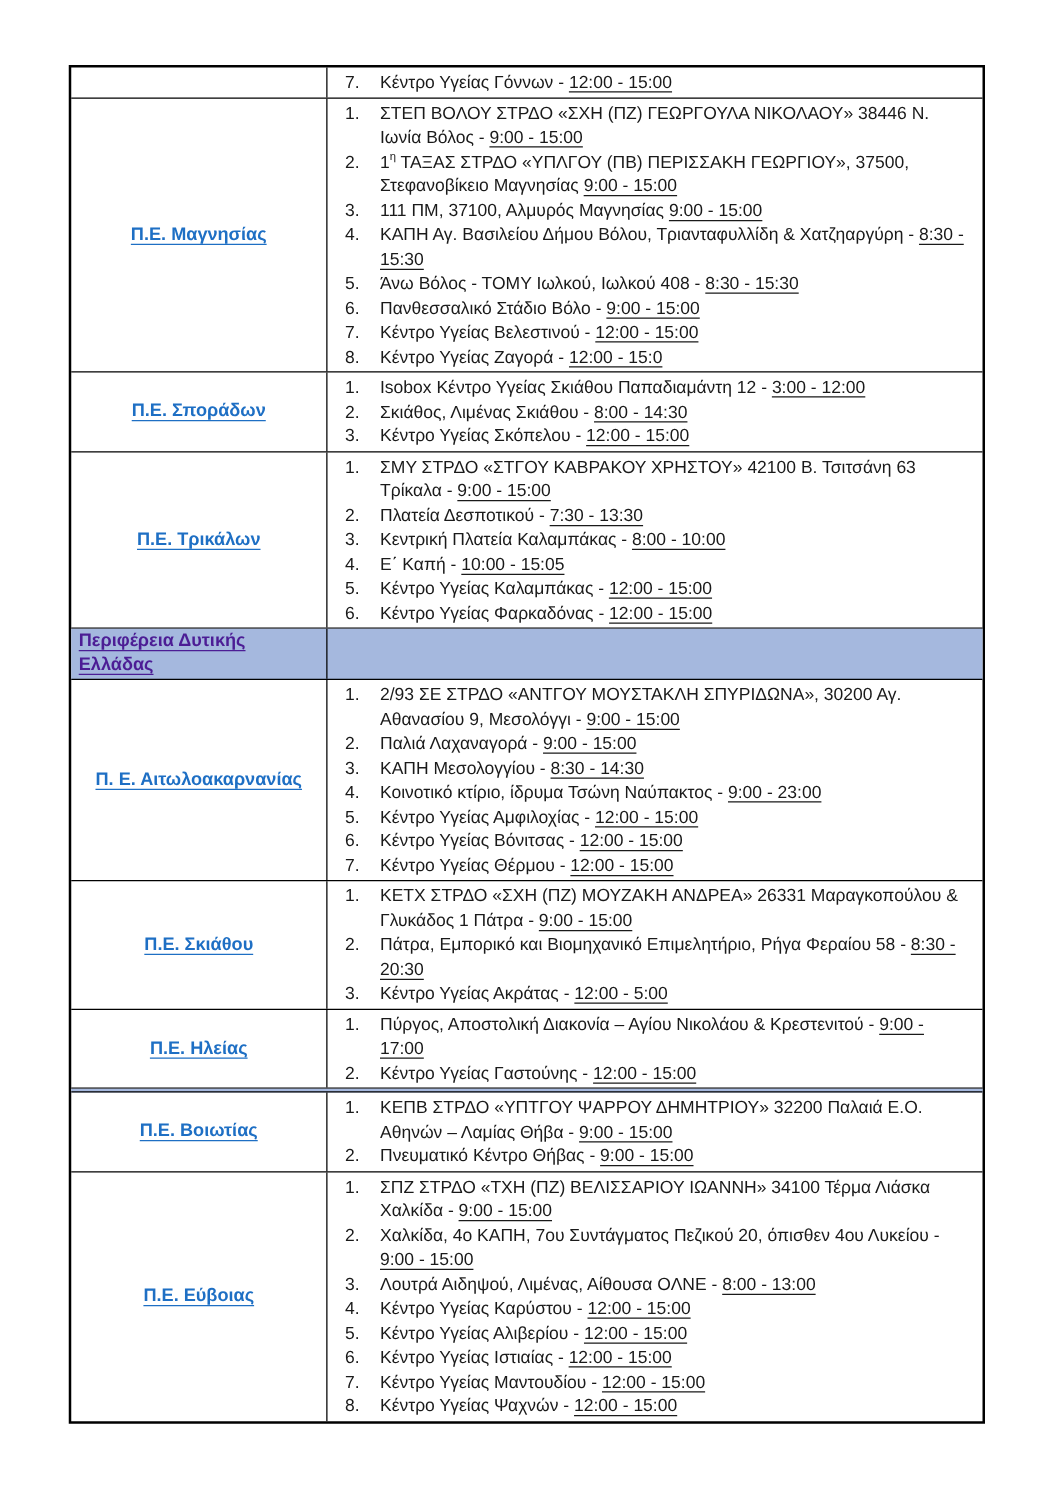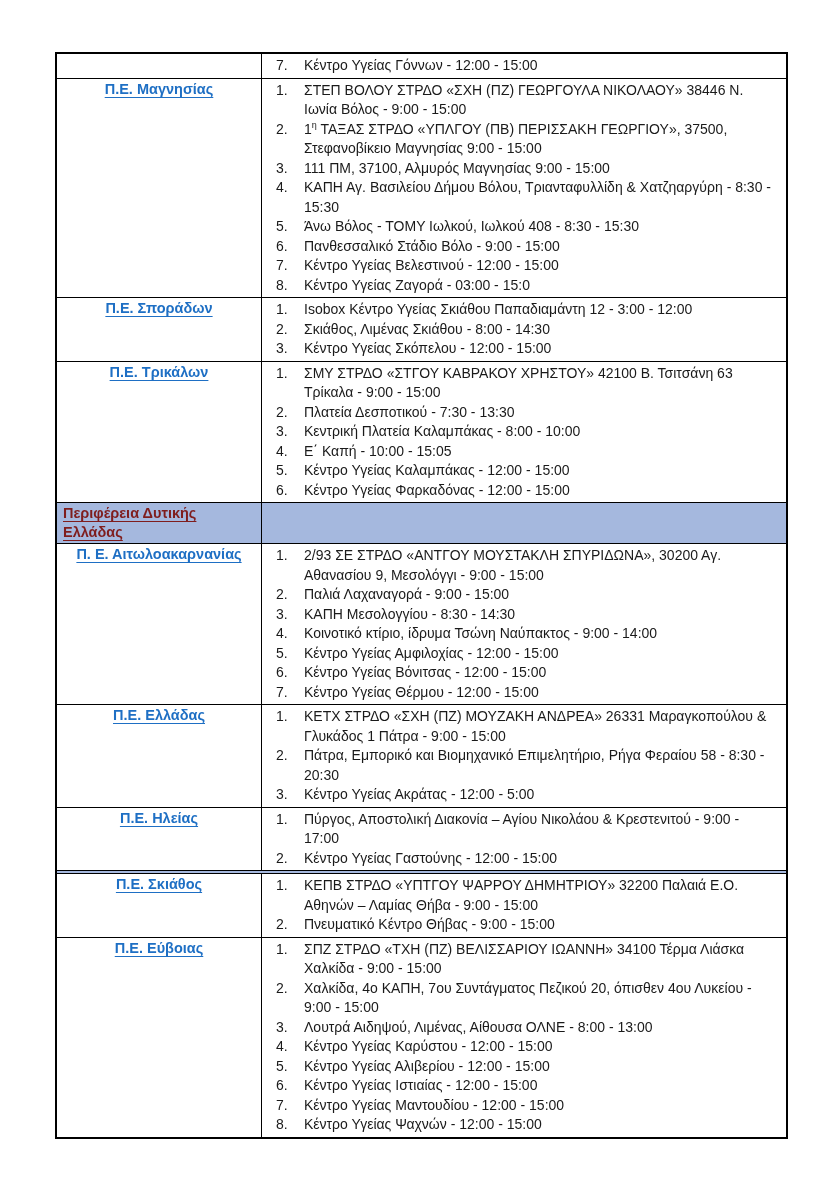--- a/index.html
+++ b/index.html
@@ -16,21 +16,21 @@
     border:2px solid #000;
     box-sizing:border-box;
     background:#fff;
   }
   .row { display:flex; border-bottom:1.5px solid #000; }
   .row:last-child { border-bottom:none; }
   .cell { box-sizing:border-box; }
   .cell.left {
     flex:0 0 205px; width:205px;
     border-right:1.5px solid #000;
-    display:flex; align-items:flex-start; justify-content:center;
+    display:flex; align-items:center; justify-content:center;
     padding:2px 4px;
     text-align:center;
   }
   .cell.right {
     flex:1 1 auto;
     padding:2px 8px 2px 0;
     min-width:0;
   }
   .region-link {
     color:#1e6fc4;
@@ -42,36 +42,37 @@
     cursor:pointer;
   }
   .row.band { background:#a5b8de; }
   .row.band .cell.left {
     justify-content:flex-start;
     text-align:left;
     padding:1px 4px 1px 6px;
   }
   .row.band .cell.right { padding:1px 0; }
   .band-label {
-    color:#7f1d1d;
+    color:#4c1d95;
     font-weight:bold;
     font-size:14.5px;
     line-height:19px;
     text-decoration:underline;
     text-underline-offset:3px;
     text-decoration-skip-ink:none;
   }
   .item { display:flex; font-size:14px; line-height:19.5px; }
   .item .num {
     flex:0 0 42px; width:42px;
     padding-left:14px;
     box-sizing:border-box;
   }
   .item .itext { flex:1 1 auto; min-width:0; }
   .time {
+    text-decoration:underline;
     text-underline-offset:3px;
     text-decoration-skip-ink:none;
   }
   sup.ord { font-size:9px; line-height:0; }
 </style>
 </head>
 <body>
 
 <div class="page">
   <div class="tbl" id="table-root">
@@ -112,21 +113,21 @@
           <div class="item">
             <span class="num">6.</span>
             <span class="itext">Πανθεσσαλικό Στάδιο Βόλο - <span class="time">9:00 - 15:00</span></span>
           </div>
           <div class="item">
             <span class="num">7.</span>
             <span class="itext">Κέντρο Υγείας Βελεστινού - <span class="time">12:00 - 15:00</span></span>
           </div>
           <div class="item">
             <span class="num">8.</span>
-            <span class="itext">Κέντρο Υγείας Ζαγορά - <span class="time">03:00 - 15:0</span></span>
+            <span class="itext">Κέντρο Υγείας Ζαγορά - <span class="time">12:00 - 15:0</span></span>
           </div>
         </div>
       </div>
       <div class="row">
         <div class="cell left">
           <a class="region-link">Π.Ε. Σποράδων</a>
         </div>
         <div class="cell right">
           <div class="item">
             <span class="num">1.</span>
@@ -191,39 +192,39 @@
           <div class="item">
             <span class="num">2.</span>
             <span class="itext">Παλιά Λαχαναγορά - <span class="time">9:00 - 15:00</span></span>
           </div>
           <div class="item">
             <span class="num">3.</span>
             <span class="itext">ΚΑΠΗ Μεσολογγίου - <span class="time">8:30 - 14:30</span></span>
           </div>
           <div class="item">
             <span class="num">4.</span>
-            <span class="itext">Κοινοτικό κτίριο, ίδρυμα Τσώνη Ναύπακτος - <span class="time">9:00 - 14:00</span></span>
+            <span class="itext">Κοινοτικό κτίριο, ίδρυμα Τσώνη Ναύπακτος - <span class="time">9:00 - 23:00</span></span>
           </div>
           <div class="item">
             <span class="num">5.</span>
             <span class="itext">Κέντρο Υγείας Αμφιλοχίας - <span class="time">12:00 - 15:00</span></span>
           </div>
           <div class="item">
             <span class="num">6.</span>
             <span class="itext">Κέντρο Υγείας Βόνιτσας - <span class="time">12:00 - 15:00</span></span>
           </div>
           <div class="item">
             <span class="num">7.</span>
             <span class="itext">Κέντρο Υγείας Θέρμου - <span class="time">12:00 - 15:00</span></span>
           </div>
         </div>
       </div>
       <div class="row">
         <div class="cell left">
-          <a class="region-link">Π.Ε. Ελλάδας</a>
+          <a class="region-link">Π.Ε. Σκιάθου</a>
         </div>
         <div class="cell right">
           <div class="item">
             <span class="num">1.</span>
             <span class="itext">ΚΕΤΧ ΣΤΡΔΟ «ΣΧΗ (ΠΖ) ΜΟΥΖΑΚΗ ΑΝΔΡΕΑ» 26331 Μαραγκοπούλου &amp; Γλυκάδος 1 Πάτρα - <span class="time">9:00 - 15:00</span></span>
           </div>
           <div class="item">
             <span class="num">2.</span>
             <span class="itext">Πάτρα, Εμπορικό και Βιομηχανικό Επιμελητήριο, Ρήγα Φεραίου 58 - <span class="time">8:30 - 20:30</span></span>
           </div>
@@ -246,21 +247,21 @@
             <span class="num">2.</span>
             <span class="itext">Κέντρο Υγείας Γαστούνης - <span class="time">12:00 - 15:00</span></span>
           </div>
         </div>
       </div>
       <div class="row band">
         <div class="cell right"></div>
       </div>
       <div class="row">
         <div class="cell left">
-          <a class="region-link">Π.Ε. Σκιάθος</a>
+          <a class="region-link">Π.Ε. Βοιωτίας</a>
         </div>
         <div class="cell right">
           <div class="item">
             <span class="num">1.</span>
             <span class="itext">ΚΕΠΒ ΣΤΡΔΟ «ΥΠΤΓΟΥ ΨΑΡΡΟΥ ΔΗΜΗΤΡΙΟΥ» 32200 Παλαιά Ε.Ο. Αθηνών – Λαμίας Θήβα - <span class="time">9:00 - 15:00</span></span>
           </div>
           <div class="item">
             <span class="num">2.</span>
             <span class="itext">Πνευματικό Κέντρο Θήβας - <span class="time">9:00 - 15:00</span></span>
           </div>

